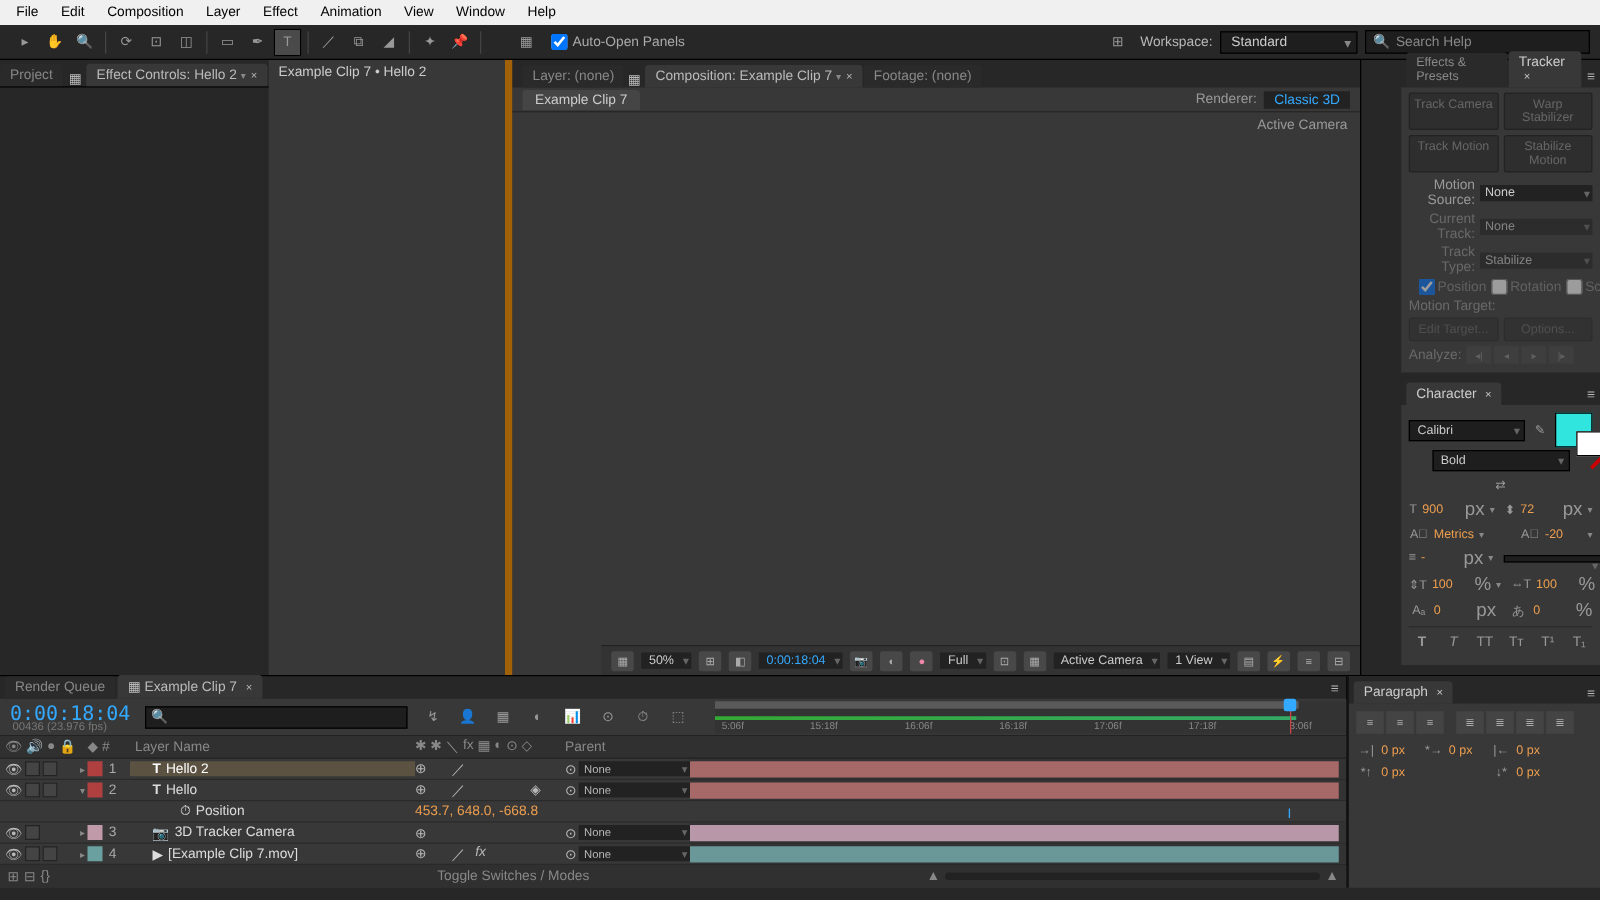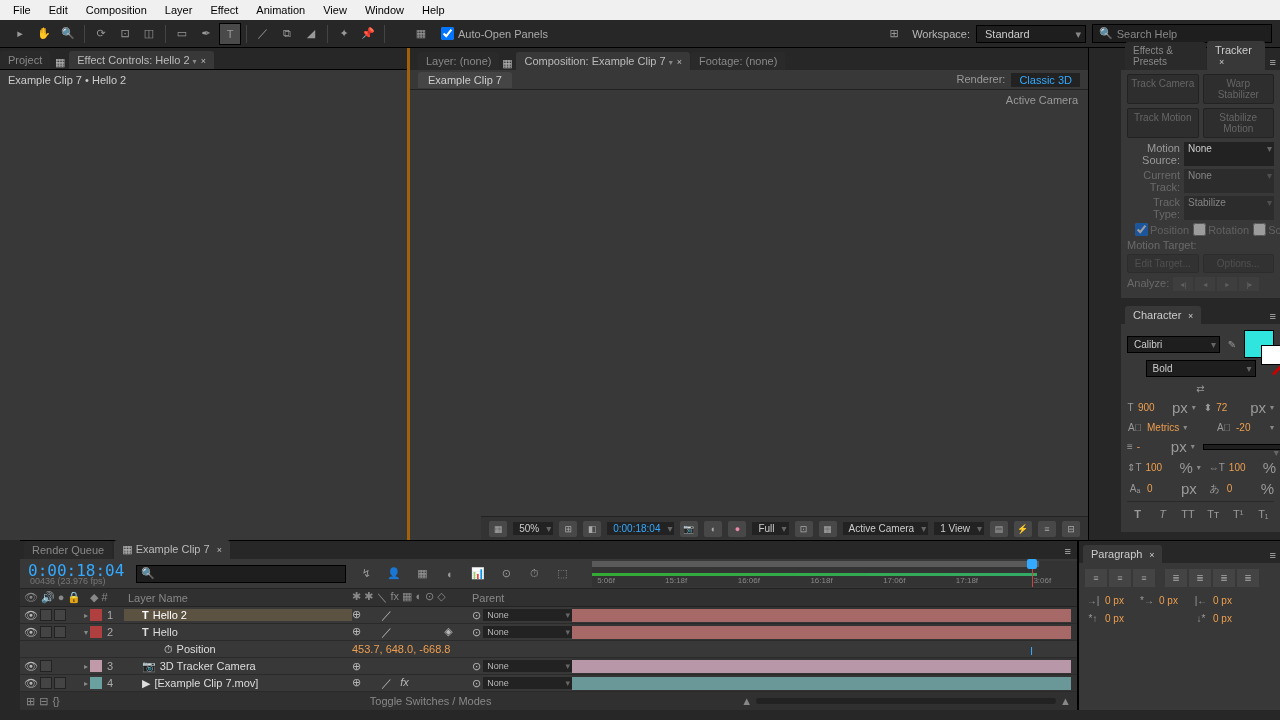--- a/index.html
+++ b/index.html
@@ -16,21 +16,21 @@
 .checkbox-label { display: flex; align-items: center; gap: 4px; color: #aaa; margin-left: 8px; }
 .workspace-area { margin-left: auto; display: flex; align-items: center; gap: 6px; }
 .workspace-dd { background: #1e1e1e; border: 1px solid #000; padding: 2px 20px 2px 8px; color: #ccc; position: relative; width: 110px; }
 .workspace-dd::after { content: "▾"; position: absolute; right: 4px; color: #888; }
 .search-help { background: #1e1e1e; border: 1px solid #000; padding: 2px 6px; width: 180px; display: flex; align-items: center; gap: 4px; color: #888; }
 
 
 .main { display: flex; height: 492px; }
 
 
-.left-col { width: 410px; display: flex; flex-direction: column; border-right: 3px solid #a16207; }
+.left-col { width: 410px; display: flex; flex-direction: row; border-right: 6px solid #a16207; }
 .tabs-row { background: #272727; height: 22px; display: flex; align-items: flex-end; border-bottom: 1px solid #000; }
 .tab { background: #383838; padding: 3px 8px; margin-right: 1px; color: #bbb; border-top-left-radius: 3px; border-top-right-radius: 3px; position: relative; }
 .tab.inactive { background: #2a2a2a; color: #888; }
 .tab-close { margin-left: 4px; font-size: 9px; }
 .panel-body { background: #383838; flex: 1; padding: 4px 8px; color: #ccc; }
 .panel-small-icon { width: 14px; height: 14px; display: inline-flex; align-items: center; justify-content: center; margin-right: 2px; }
 
 
 .center-col { flex: 1; display: flex; flex-direction: column; }
 .center-tabs { background: #272727; height: 22px; display: flex; align-items: flex-end; padding-left: 8px; }
@@ -50,40 +50,40 @@
 .vc-dd::after { content: "▾"; position: absolute; right: 2px; color: #666; }
 
 
 .right-col { width: 192px; display: flex; flex-direction: column; border-left: 1px solid #000; padding-left: 32px; }
 .r-tabs { background: #272727; height: 22px; display: flex; align-items: flex-end; gap: 1px; padding-left: 4px;}
 .r-tab { background: #383838; padding: 3px 8px; border-top-left-radius: 3px; border-top-right-radius: 3px; color: #ccc; font-size: 10px;}
 .r-tab.inactive { background: #2a2a2a; color: #888; }
 .r-panel { background: #383838; padding: 4px 6px; }
 .r-btn-row { display: flex; gap: 4px; margin-bottom: 4px; }
 .r-btn { flex: 1; background: #2e2e2e; border: 1px solid #222; padding: 3px 2px; text-align: center; color: #666; font-size: 10px; border-radius: 2px;}
-.r-field-row { display: flex; gap: 4px; margin-bottom: 3px; font-size: 10px; color: #999;}
+.r-field-row { display: flex; align-items: center; gap: 4px; margin-bottom: 3px; font-size: 10px; color: #999;}
 .r-field-label { flex: 1; text-align: right; }
 .r-dd { background: #222; padding: 1px 12px 1px 4px; color: #ccc; position: relative; width: 90px; font-size: 10px;}
 .r-dd::after { content: "▾"; position: absolute; right: 2px; color: #666; }
 .r-check { display: flex; align-items: center; gap: 2px; color: #888; font-size: 10px;}
 .r-nav-btns { display: flex; justify-content: center; gap: 2px; }
 .r-nav-btn { width: 20px; height: 14px; background: #444; display: flex; align-items: center; justify-content: center; font-size: 8px; color: #888;}
 
 .char-panel { background: #383838; padding: 6px; flex-shrink: 0; }
 .char-row { display: flex; align-items: center; gap: 4px; margin-bottom: 4px; }
 .char-dd { background: #1e1e1e; border: 1px solid #000; padding: 2px 14px 2px 6px; color: #ccc; flex: 1; position: relative; font-size: 10px;}
 .char-dd::after { content: "▾"; position: absolute; right: 3px; color: #666; }
 .color-swatch { width: 30px; height: 28px; background: #30e5de; border: 1px solid #000; }
 .char-icon { width: 16px; height: 14px; display: flex; align-items: center; justify-content: center; color: #999; font-size: 10px;}
 .char-val { color: #ed9e4f; font-size: 10px; min-width: 30px;}
 .char-unit { color: #999; font-size: 15px;}
 .type-btn { width: 20px; height: 16px; display: flex; align-items: center; justify-content: center; color: #999; font-size: 11px;}
 
 
-.bottom { height: 128px; display: flex; flex-direction: column; background: #272727; border-top: 1px solid #000; margin-left: 20px; }
+.bottom { height: 128px; display: flex; flex-direction: column; background: #272727; border-top: 1px solid #000; }
 .bottom-left-right { display: flex; flex: 1; }
 .timeline-area { flex: 1; display: flex; flex-direction: column; border-right: 1px solid #000;}
 .tl-tabs { height: 18px; display: flex; align-items: flex-end; padding-left: 4px; gap: 1px;}
 .tl-main { background: #383838; flex: 1; display: flex; flex-direction: column; }
 .tl-header { display: flex; align-items: center; height: 30px; border-bottom: 1px solid #222;}
 .timecode { color: #3af; font-size: 16px; font-family: monospace; padding: 0 8px;}
 .subcode { color: #777; font-size: 9px;}
 .tl-search { background: #1e1e1e; border: 1px solid #000; width: 210px; height: 18px; margin-left: 4px; display: flex; align-items: center; padding: 0 4px;}
 .tl-search-icon { color: #888; margin-right: 4px;}
 .tl-tool-icons { display: flex; gap: 4px; margin-left: 8px; margin-right: 8px;}

